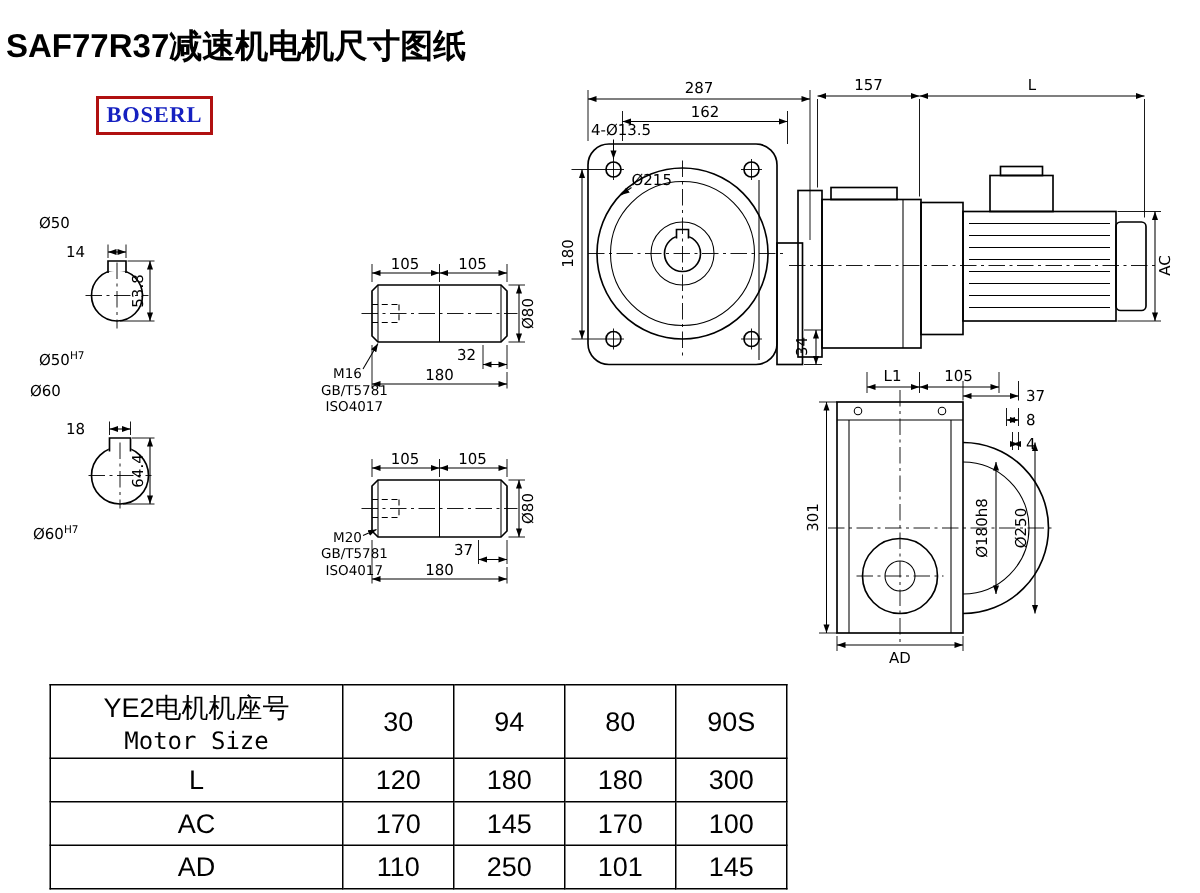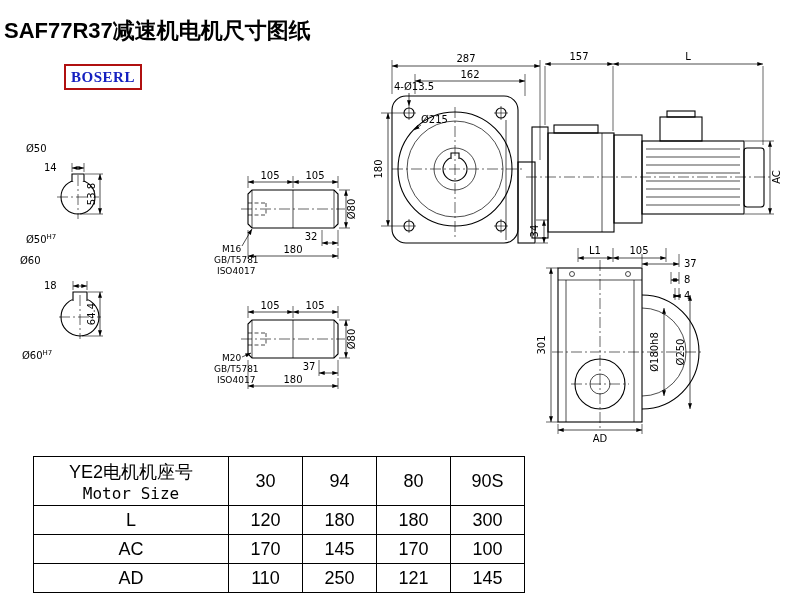--- a/index.html
+++ b/index.html
@@ -304,19 +304,19 @@
       <td class="c0">AC</td>
       <td class="cv">170</td>
       <td class="cv">145</td>
       <td class="cv">170</td>
       <td class="cv">100</td>
     </tr>
     <tr class="r">
       <td class="c0">AD</td>
       <td class="cv">110</td>
       <td class="cv">250</td>
-      <td class="cv">121</td>
+      <td class="cv">101</td>
       <td class="cv">145</td>
     </tr>
   </tbody>
     </table>
 
 </div>
 
 </body></html>

